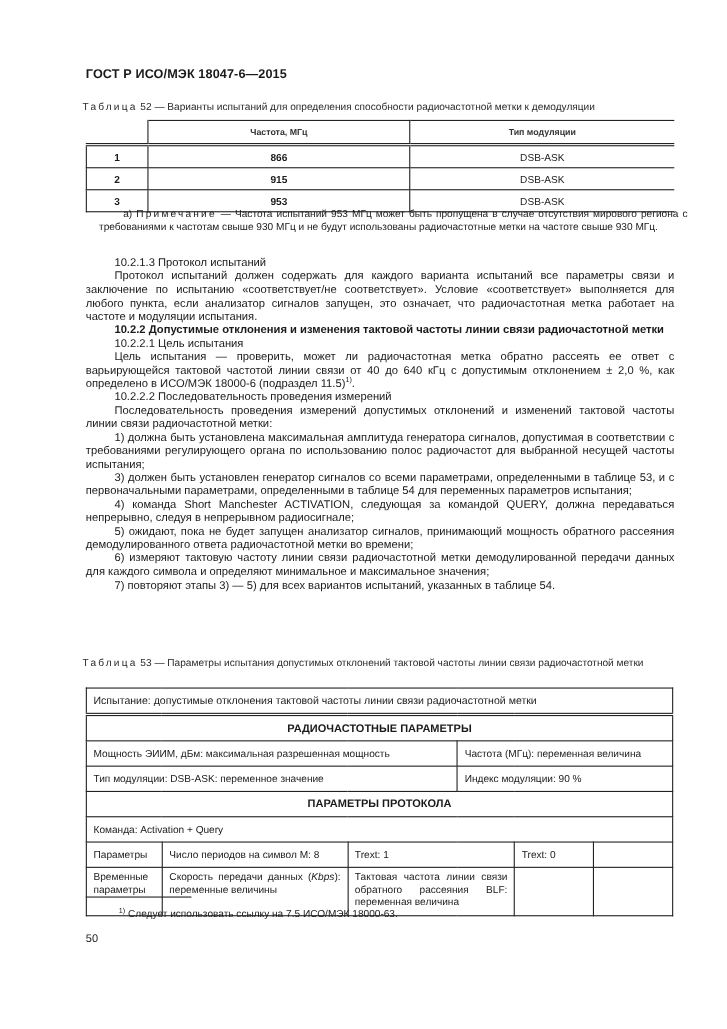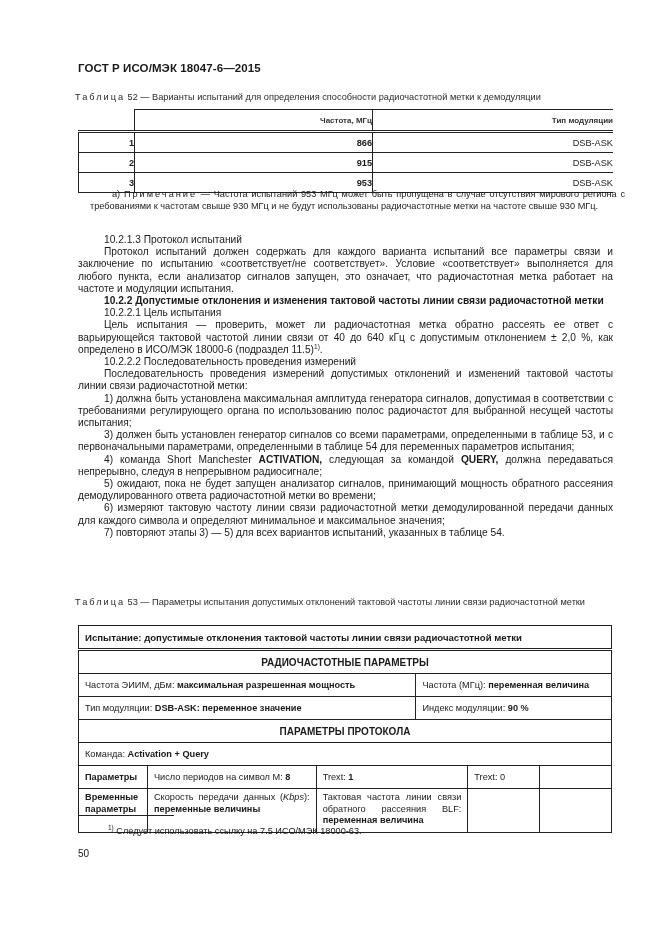--- a/index.html
+++ b/index.html
@@ -6,33 +6,33 @@
   body {
     width: 661px; height: 935px; position: relative; overflow: hidden;
     font-family: "Liberation Sans", sans-serif; color: #1a1a1a;
   }
   .page { position: absolute; left: 0; top: 0; width: 661px; height: 935px; }
   .hdr { position: absolute; left: 78px; top: 62px; font-size: 11.5px; font-weight: bold; letter-spacing: 0.1px; }
   .cap { position: absolute; left: 75px; font-size: 9.2px; color: #2a2a2a; }
   .sp { letter-spacing: 2px; }
   
   .t52 { position: absolute; left: 78px; top: 109px; width: 535px; border-collapse: collapse; font-size: 9.2px; }
-  .t52 td { height: 19px; text-align: right; padding: 0; }
+  .t52 td { height: 19px; text-align: center; padding: 0; }
   .t52 .h td { height: 20px; font-size: 8px; font-weight: bold; color: #333; border-top: 1px solid #222; border-bottom: 3px double #222; }
   .t52 .h td.blank { border-top: none; border-left: none; }
   .t52 .r td { border-bottom: 1px solid #222; }
   .t52 .c0 { width: 55px; border-left: 1px solid #222; border-right: 1px solid #222; font-weight: bold; }
   .t52 .c1 { width: 237px; border-right: 1px solid #222; font-weight: bold; }
   .t52 .c2 { }
   .note { position: absolute; left: 90px; top: 189px; width: 535px; font-size: 9.2px; line-height: 11.6px; text-align: justify; }
   .note .ind { padding-left: 22px; }
   .body { position: absolute; left: 78px; width: 535px; font-size: 10.2px; line-height: 12.2px; text-align: justify; }
   .body p { margin: 0; }
   .body .i { text-indent: 26px; }
-  .b { font-weight: bold; }
+  .b { font-weight: normal; }
   .sh { font-weight: bold; font-size: 10.2px; }
   
   .t53 { position: absolute; left: 78px; top: 625px; width: 534px; border-collapse: collapse; font-size: 9.2px; }
   .t53 td { border: 1px solid #222; padding: 2px 6px; vertical-align: middle; height: 18px; }
   .t53 .dbl td { border-bottom: 3px double #222; }
   .t53 .ctr { text-align: center; font-weight: bold; font-size: 10px; }
   .t53 .tall td { vertical-align: top; height: 38px; line-height: 11.5px; padding-top: 3px; }
   .just { text-align: justify; text-align-last: left; }
   .fnline { position: absolute; left: 78px; top: 815px; width: 96px; border-top: 1px solid #222; }
   .fn { position: absolute; left: 108px; top: 826px; font-size: 9.2px; }
@@ -116,21 +116,21 @@
         <col style="width:72px">
     </colgroup>
     <tbody>
         <tr class="dbl">
       <td colspan="6" class="b" style="font-size:9.6px;">Испытание: допустимые отклонения тактовой частоты линии связи радиочастотной метки</td>
     </tr>
     <tr>
       <td colspan="6" class="ctr">РАДИОЧАСТОТНЫЕ ПАРАМЕТРЫ</td>
     </tr>
     <tr>
-      <td colspan="3"><span>Частота ЭИИМ, дБм: </span><span class="b">максимальная разрешенная мощность</span></td>
+      <td colspan="3"><span>Мощность ЭИИМ, дБм: </span><span class="b">максимальная разрешенная мощность</span></td>
       <td colspan="3"><span>Частота (МГц): </span><span class="b">переменная величина</span></td>
     </tr>
     <tr>
       <td colspan="3"><span>Тип модуляции: </span><span class="b">DSB-ASK: переменное значение</span></td>
       <td colspan="3"><span>Индекс модуляции: </span><span class="b">90 %</span></td>
     </tr>
     <tr>
       <td colspan="6" class="ctr">ПАРАМЕТРЫ ПРОТОКОЛА</td>
     </tr>
     <tr>

